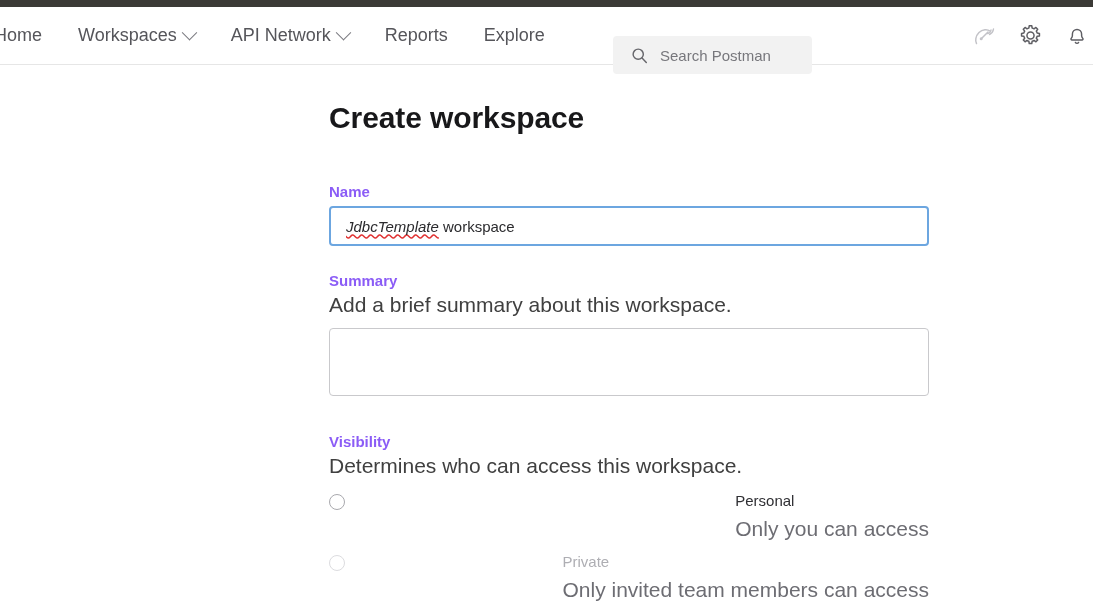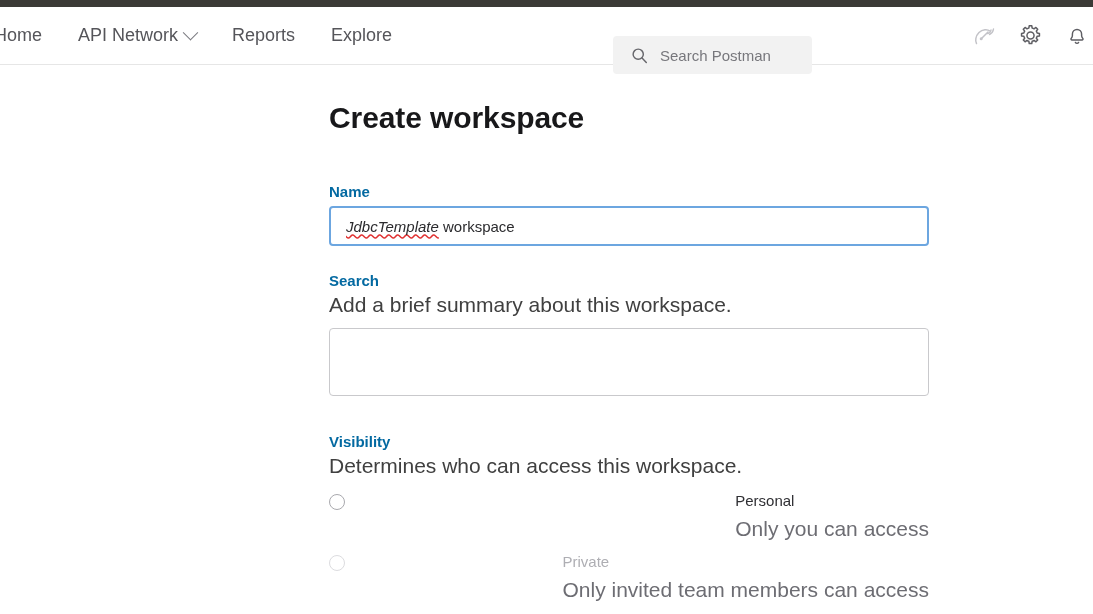--- a/index.html
+++ b/index.html
@@ -88,21 +88,21 @@
   }
   .page-title {
     font-size: 30px; font-weight: bold;
     color: #18181a;
     letter-spacing: -0.1px;
     margin: 0 0 48px 0;
   }
 
   .field-label {
     font-size: 15px; font-weight: bold;
-    color: #0369a1;
+    color: #8b5cf6;
     margin-bottom: 6px;
   }
   .field-help {
     font-size: 21px; color: #404040;
     margin: -2px 0 11px 0;
   }
 
   .name-input {
     width: 600px; height: 40px;
     border: 2px solid #6ca6e0;
@@ -185,20 +185,24 @@
   <div class="titlebar-strip"></div>
 
   <div class="header">
 
     <div class="nav">
 
       <div class="nav-item">
         <span>Home</span>
       </div>
 
+      <div class="nav-item">
+        <span>Workspaces</span>
+        <span class="chev"></span>
+      </div>
 
       <div class="nav-item">
         <span>API Network</span>
         <span class="chev"></span>
       </div>
 
       <div class="nav-item">
         <span>Reports</span>
       </div>
 
@@ -249,21 +253,21 @@
       <h1 class="page-title">Create workspace</h1>
 
       <div>
         <div class="field-label">Name</div>
         <div class="name-input">
           <span><span class="spell">JdbcTemplate</span><span> workspace</span></span>
         </div>
       </div>
 
       <div class="summary-wrap">
-        <div class="field-label">Search</div>
+        <div class="field-label">Summary</div>
         <div class="field-help">Add a brief summary about this workspace.</div>
         <textarea class="summary-area" placeholder="" style=""></textarea>
       </div>
 
       <div class="visibility-wrap">
         <div class="field-label">Visibility</div>
         <div class="field-help">Determines who can access this workspace.</div>
 
         <div class="radio-row first">
           <span class="radio-dot"></span>

